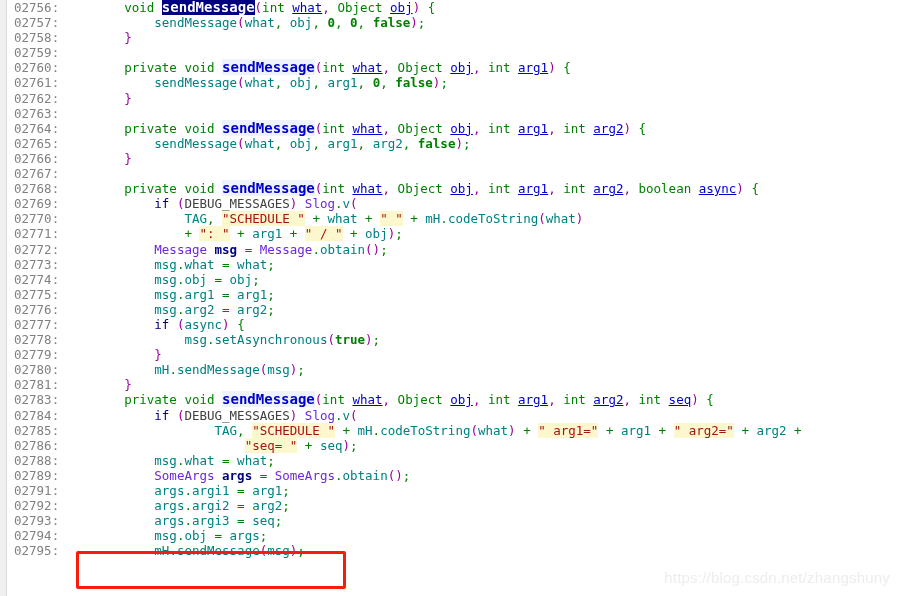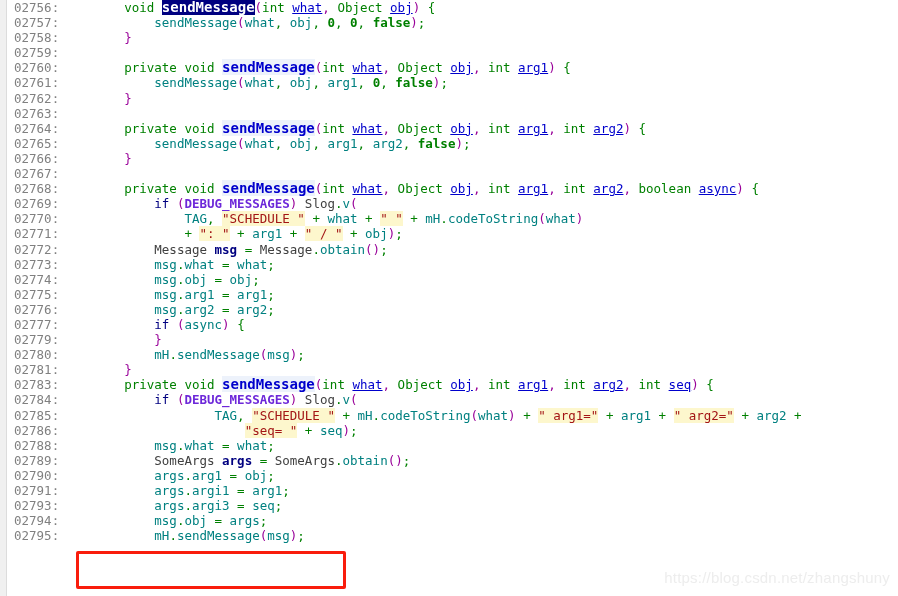--- a/index.html
+++ b/index.html
@@ -57,22 +57,22 @@
     padding-left: 6px;
     box-sizing: border-box;
     font-size: 12.5px;
   }
 
   .code { color: #000000; }
 
   
   .kw       { color: #008000; }                 
   .ctrl     { color: #000080; font-weight: normal;} 
-  .const    { color: #6d28d9; font-weight: bold; }                 
-  .type     { color: #404040; }                 
+  .const    { color: #404040; }                 
+  .type     { color: #6d28d9; }                 
   .param    { color: #0000cc; text-decoration: underline; }  
   .var      { color: #000080; font-weight: bold; }           
   .id       { color: #008080; }                 
   .str      { color: #a31515; background: #fdf7cd; }
   .num      { color: #008000; font-weight: bold; }
   .punc     { color: #990099; }
   .plain    { color: #008080; }
   .op       { color: #008000; }
 
   
@@ -136,31 +136,32 @@
       <div class="line"><span class="ln">02768:</span><span class="code"><span class="plain">        </span><span class="kw">private</span><span class="plain"> </span><span class="kw">void</span><span class="plain"> </span><span class="m-hl">sendMessage</span><span class="punc">(</span><span class="kw">int</span><span class="plain"> </span><span class="param">what</span><span class="punc">, </span><span class="kw">Object</span><span class="plain"> </span><span class="param">obj</span><span class="punc">, </span><span class="kw">int</span><span class="plain"> </span><span class="param">arg1</span><span class="punc">, </span><span class="kw">int</span><span class="plain"> </span><span class="param">arg2</span><span class="punc">, </span><span class="kw">boolean</span><span class="plain"> </span><span class="param">async</span><span class="punc">)</span><span class="plain"> </span><span class="op">{</span></span></div>
       <div class="line"><span class="ln">02769:</span><span class="code"><span class="plain">            </span><span class="ctrl">if</span><span class="plain"> </span><span class="punc">(</span><span class="const">DEBUG_MESSAGES</span><span class="punc">)</span><span class="plain"> </span><span class="type">Slog</span><span class="op">.</span><span class="id">v</span><span class="punc">(</span></span></div>
       <div class="line"><span class="ln">02770:</span><span class="code"><span class="plain">                </span><span class="id">TAG</span><span class="op">, </span><span class="str">"SCHEDULE "</span><span class="op"> + </span><span class="id">what</span><span class="op"> + </span><span class="str">" "</span><span class="op"> + </span><span class="id">mH</span><span class="op">.</span><span class="id">codeToString</span><span class="punc">(</span><span class="id">what</span><span class="punc">)</span></span></div>
       <div class="line"><span class="ln">02771:</span><span class="code"><span class="plain">                </span><span class="op">+ </span><span class="str">": "</span><span class="op"> + </span><span class="id">arg1</span><span class="op"> + </span><span class="str">" / "</span><span class="op"> + </span><span class="id">obj</span><span class="punc">)</span><span class="op">;</span></span></div>
       <div class="line"><span class="ln">02772:</span><span class="code"><span class="plain">            </span><span class="type">Message</span><span class="plain"> </span><span class="var">msg</span><span class="op"> = </span><span class="type">Message</span><span class="op">.</span><span class="id">obtain</span><span class="punc">()</span><span class="op">;</span></span></div>
       <div class="line"><span class="ln">02773:</span><span class="code"><span class="plain">            </span><span class="id">msg</span><span class="op">.</span><span class="id">what</span><span class="op"> = </span><span class="id">what</span><span class="op">;</span></span></div>
       <div class="line"><span class="ln">02774:</span><span class="code"><span class="plain">            </span><span class="id">msg</span><span class="op">.</span><span class="id">obj</span><span class="op"> = </span><span class="id">obj</span><span class="op">;</span></span></div>
       <div class="line"><span class="ln">02775:</span><span class="code"><span class="plain">            </span><span class="id">msg</span><span class="op">.</span><span class="id">arg1</span><span class="op"> = </span><span class="id">arg1</span><span class="op">;</span></span></div>
       <div class="line"><span class="ln">02776:</span><span class="code"><span class="plain">            </span><span class="id">msg</span><span class="op">.</span><span class="id">arg2</span><span class="op"> = </span><span class="id">arg2</span><span class="op">;</span></span></div>
       <div class="line"><span class="ln">02777:</span><span class="code"><span class="plain">            </span><span class="ctrl">if</span><span class="plain"> </span><span class="punc">(</span><span class="id">async</span><span class="punc">)</span><span class="plain"> </span><span class="op">{</span></span></div>
+      <div class="line"><span class="ln">02778:</span><span class="code"><span class="plain">                </span><span class="id">msg</span><span class="op">.</span><span class="id">setAsynchronous</span><span class="punc">(</span><span class="num">true</span><span class="punc">)</span><span class="op">;</span></span></div>
       <div class="line"><span class="ln">02779:</span><span class="code"><span class="plain">            </span><span class="punc">}</span></span></div>
       <div class="line"><span class="ln">02780:</span><span class="code"><span class="plain">            </span><span class="id">mH</span><span class="op">.</span><span class="id">sendMessage</span><span class="punc">(</span><span class="id">msg</span><span class="punc">)</span><span class="op">;</span></span></div>
       <div class="line"><span class="ln">02781:</span><span class="code"><span class="plain">        </span><span class="punc">}</span></span></div>
       <div class="line"><span class="ln">02783:</span><span class="code"><span class="plain">        </span><span class="kw">private</span><span class="plain"> </span><span class="kw">void</span><span class="plain"> </span><span class="m-hl">sendMessage</span><span class="punc">(</span><span class="kw">int</span><span class="plain"> </span><span class="param">what</span><span class="punc">, </span><span class="kw">Object</span><span class="plain"> </span><span class="param">obj</span><span class="punc">, </span><span class="kw">int</span><span class="plain"> </span><span class="param">arg1</span><span class="punc">, </span><span class="kw">int</span><span class="plain"> </span><span class="param">arg2</span><span class="punc">, </span><span class="kw">int</span><span class="plain"> </span><span class="param">seq</span><span class="punc">)</span><span class="plain"> </span><span class="op">{</span></span></div>
       <div class="line"><span class="ln">02784:</span><span class="code"><span class="plain">            </span><span class="ctrl">if</span><span class="plain"> </span><span class="punc">(</span><span class="const">DEBUG_MESSAGES</span><span class="punc">)</span><span class="plain"> </span><span class="type">Slog</span><span class="op">.</span><span class="id">v</span><span class="punc">(</span></span></div>
       <div class="line"><span class="ln">02785:</span><span class="code"><span class="plain">                    </span><span class="id">TAG</span><span class="op">, </span><span class="str">"SCHEDULE "</span><span class="op"> + </span><span class="id">mH</span><span class="op">.</span><span class="id">codeToString</span><span class="punc">(</span><span class="id">what</span><span class="punc">)</span><span class="op"> + </span><span class="str">" arg1="</span><span class="op"> + </span><span class="id">arg1</span><span class="op"> + </span><span class="str">" arg2="</span><span class="op"> + </span><span class="id">arg2</span><span class="op"> +</span></span></div>
       <div class="line"><span class="ln">02786:</span><span class="code"><span class="plain">                        </span><span class="str">"seq= "</span><span class="op"> + </span><span class="id">seq</span><span class="punc">)</span><span class="op">;</span></span></div>
       <div class="line"><span class="ln">02788:</span><span class="code"><span class="plain">            </span><span class="id">msg</span><span class="op">.</span><span class="id">what</span><span class="op"> = </span><span class="id">what</span><span class="op">;</span></span></div>
       <div class="line"><span class="ln">02789:</span><span class="code"><span class="plain">            </span><span class="type">SomeArgs</span><span class="plain"> </span><span class="var">args</span><span class="op"> = </span><span class="type">SomeArgs</span><span class="op">.</span><span class="id">obtain</span><span class="punc">()</span><span class="op">;</span></span></div>
-      <div class="line"><span class="ln">02790:</span><span class="code"><span class="plain">            </span><span class="id">args</span><span class="op">.</span><span class="id">arg1</span><span class="op"> = </span><span class="id">obj</span><span class="op">;</span></span></div>
       <div class="line"><span class="ln">02791:</span><span class="code"><span class="plain">            </span><span class="id">args</span><span class="op">.</span><span class="id">argi1</span><span class="op"> = </span><span class="id">arg1</span><span class="op">;</span></span></div>
+      <div class="line"><span class="ln">02792:</span><span class="code"><span class="plain">            </span><span class="id">args</span><span class="op">.</span><span class="id">argi2</span><span class="op"> = </span><span class="id">arg2</span><span class="op">;</span></span></div>
       <div class="line"><span class="ln">02793:</span><span class="code"><span class="plain">            </span><span class="id">args</span><span class="op">.</span><span class="id">argi3</span><span class="op"> = </span><span class="id">seq</span><span class="op">;</span></span></div>
       <div class="line"><span class="ln">02794:</span><span class="code"><span class="plain">            </span><span class="id">msg</span><span class="op">.</span><span class="id">obj</span><span class="op"> = </span><span class="id">args</span><span class="op">;</span></span></div>
       <div class="line"><span class="ln">02795:</span><span class="code"><span class="plain">            </span><span class="id">mH</span><span class="op">.</span><span class="id">sendMessage</span><span class="punc">(</span><span class="id">msg</span><span class="punc">)</span><span class="op">;</span></span></div>
     </div>
 
   <div id="highlight-box"></div>
 
   <div id="watermark">https://blog.csdn.net/zhangshuny</div>
 
 </div>

